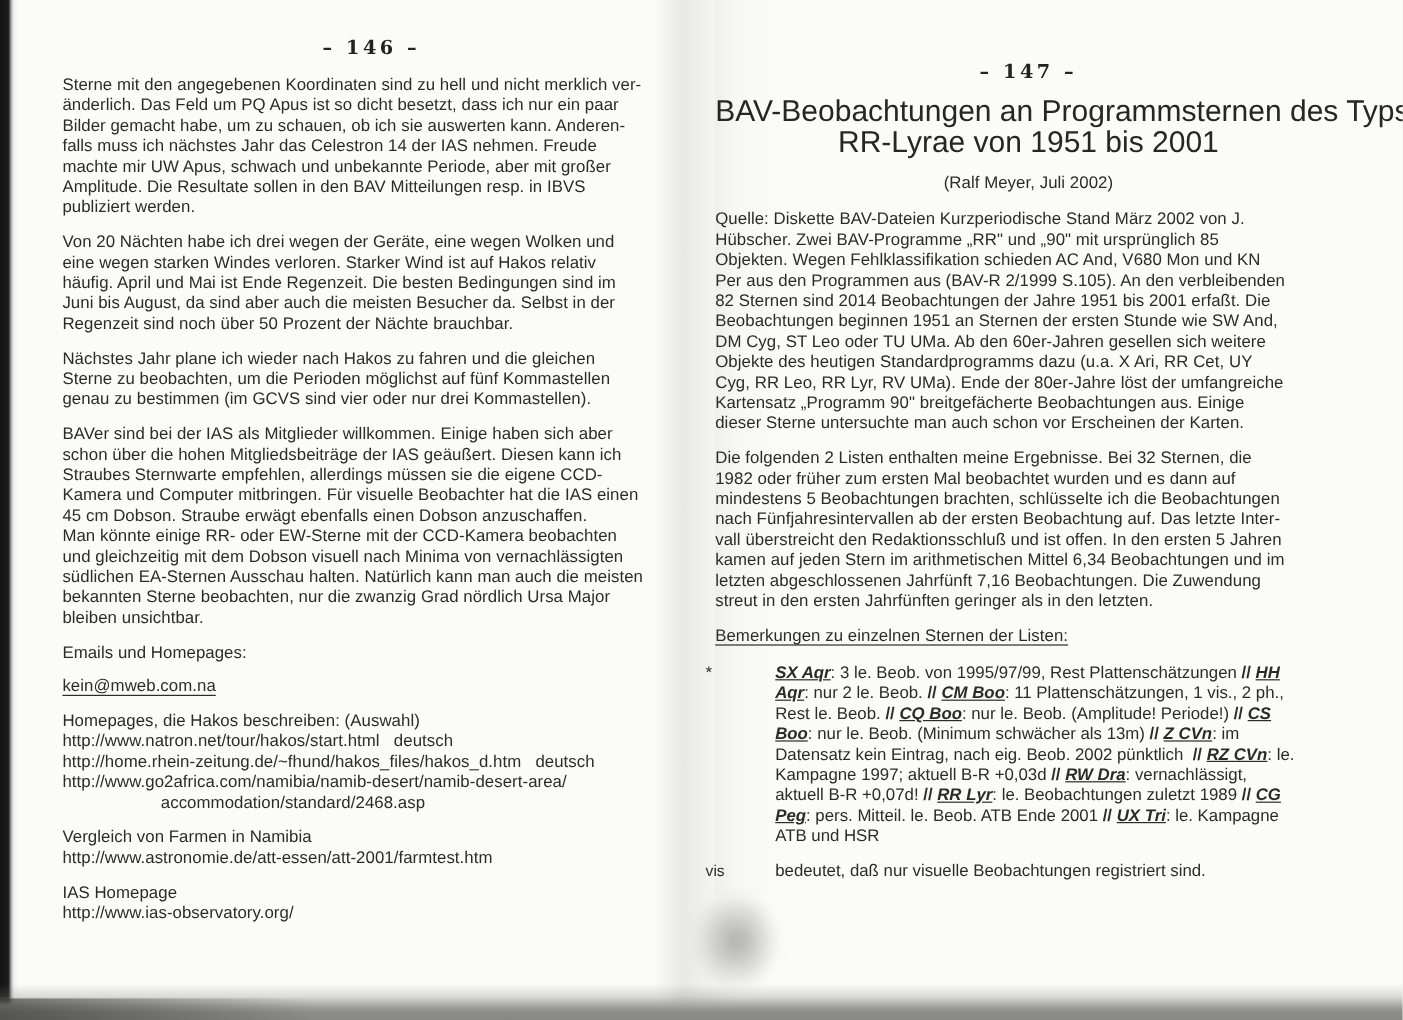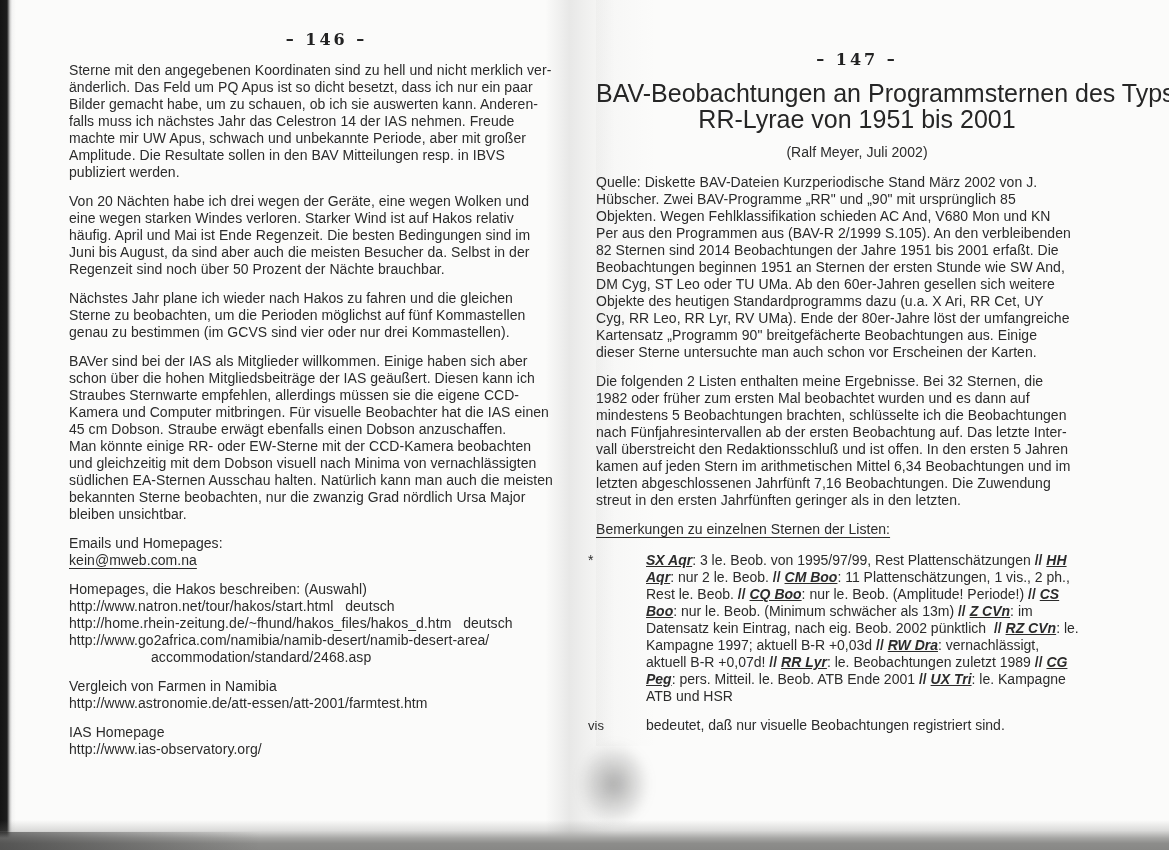--- a/index.html
+++ b/index.html
@@ -25,21 +25,21 @@
   }
   .bottom-shade {
     position:absolute; left:0; bottom:0; width:1169px; height:30px;
     background:linear-gradient(180deg,rgba(0,0,0,0) 0%,rgba(120,120,118,.25) 35%,#a7a7a5 60%,#8d8d8b 78%,#878785 100%);
   }
   .bottom-shade::before {
     content:""; position:absolute; left:0; bottom:0; width:260px; height:18px;
     background:linear-gradient(90deg,rgba(40,40,40,.55),rgba(40,40,40,0));
   }
   .page { position:absolute; top:0; }
-  .page-left  { left:69px;  width:515px; }
+  .page-left  { left:52px;  width:515px; }
   .page-right { left:596px; width:522px;
     background:linear-gradient(90deg,rgba(150,150,148,.05),rgba(0,0,0,0) 60px);
   }
   .pageno {
     font-family:"DejaVu Serif","Liberation Serif",serif;
     font-weight:bold; font-size:16px; letter-spacing:3px;
     text-align:center; color:#222;
   }
   .page-left .pageno  { margin:30px 0 13px 0; }
   .page-right .pageno { margin:50px 0 11px 0; }
@@ -93,21 +93,21 @@
 schon über die hohen Mitgliedsbeiträge der IAS geäußert. Diesen kann ich
 Straubes Sternwarte empfehlen, allerdings müssen sie die eigene CCD-
 Kamera und Computer mitbringen. Für visuelle Beobachter hat die IAS einen
 45 cm Dobson. Straube erwägt ebenfalls einen Dobson anzuschaffen.
 Man könnte einige RR- oder EW-Sterne mit der CCD-Kamera beobachten
 und gleichzeitig mit dem Dobson visuell nach Minima von vernachlässigten
 südlichen EA-Sternen Ausschau halten. Natürlich kann man auch die meisten
 bekannten Sterne beobachten, nur die zwanzig Grad nördlich Ursa Major
 bleiben unsichtbar.</p>
 
-    <p class="body" style="margin-bottom:0">Emails und Homepages:</p>
+    <p class="body" style="margin-bottom:11px">Emails und Homepages:</p>
     <p class="body underline">kein@mweb.com.na</p>
 
     <p class="body" style="margin-bottom:0">Homepages, die Hakos beschreiben: (Auswahl)</p>
     <p class="body" style="margin-bottom:0">http://www.natron.net/tour/hakos/start.html   deutsch</p>
     <p class="body" style="margin-bottom:0">http://home.rhein-zeitung.de/~fhund/hakos_files/hakos_d.htm   deutsch</p>
     <p class="body" style="margin-bottom:0">http://www.go2africa.com/namibia/namib-desert/namib-desert-area/</p>
     <p class="body indent-deep">accommodation/standard/2468.asp</p>
 
     <p class="body" style="margin-bottom:0">Vergleich von Farmen in Namibia</p>
     <p class="body">http://www.astronomie.de/att-essen/att-2001/farmtest.htm</p>

